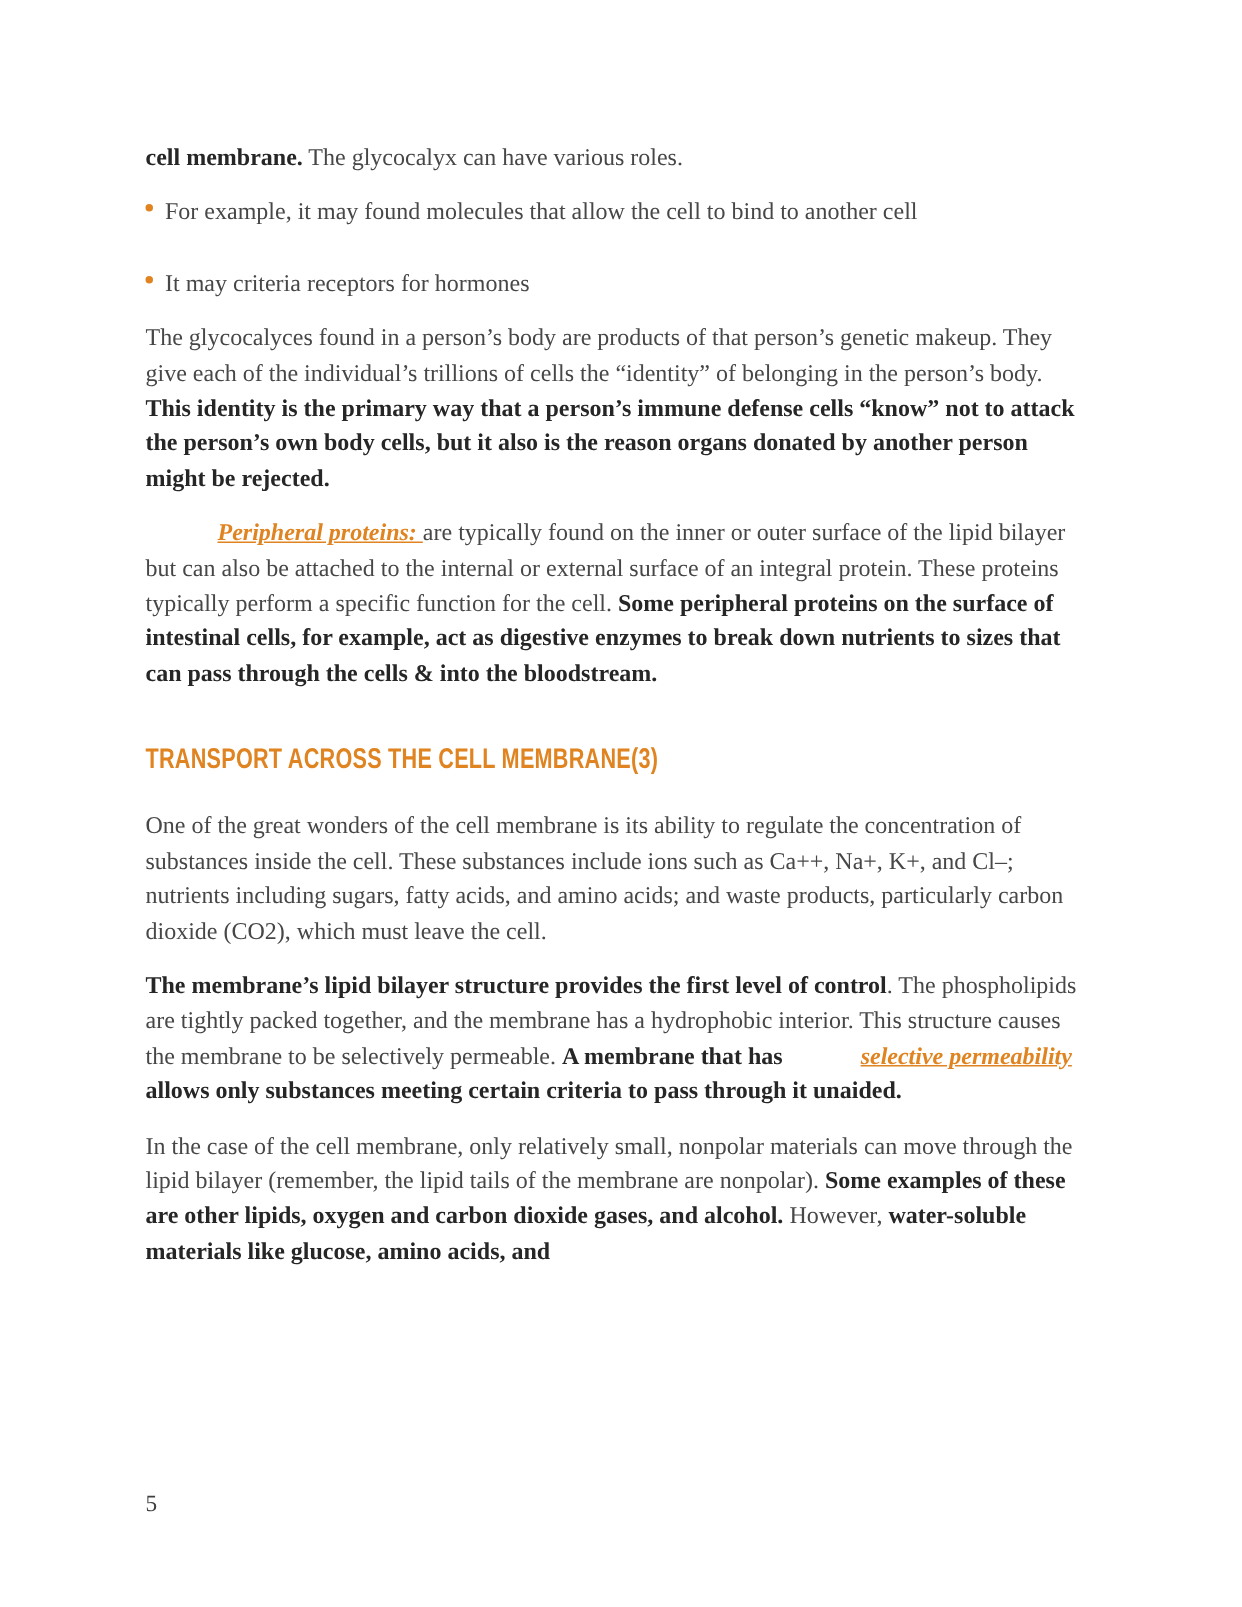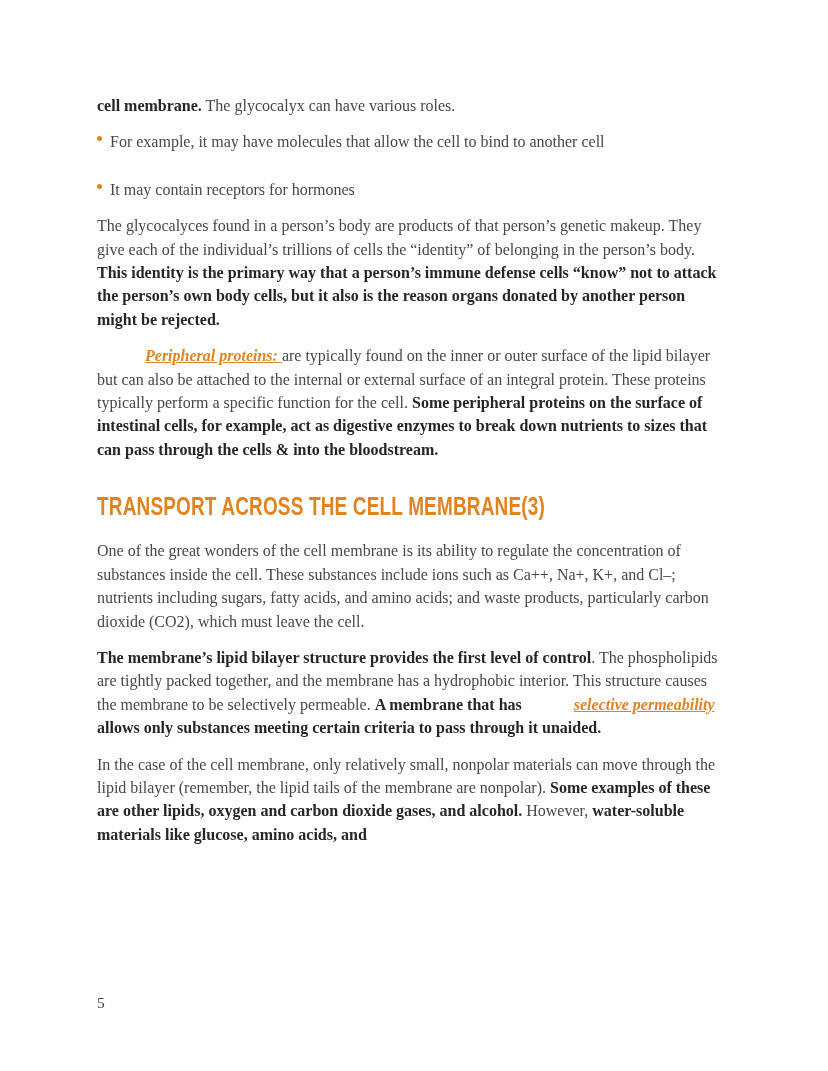--- a/index.html
+++ b/index.html
@@ -36,21 +36,21 @@
     left: 0;
     top: 6px;
     width: 5px;
     height: 5px;
     border-radius: 50%;
     background: var(--accent);
   }
   h2.section {
     font-family: "Liberation Sans", sans-serif;
     color: var(--accent);
-    font-size: 25px;
+    font-size: 19px;
     font-weight: 700;
     margin: 33px 0 20px;
     line-height: 25px;
   }
   h2.section .condensed {
     display: inline-block;
     transform: scaleX(0.76);
     transform-origin: left center;
     white-space: nowrap;
     letter-spacing: 0.2px;
@@ -64,22 +64,22 @@
   }
 </style>
 </head>
 <body>
 
 <div class="page">
 
   <p><span class="b">cell membrane.</span><span> The glycocalyx can have various roles.</span></p>
 
   <ul class="bullets">
-    <li><span class="dot"></span><span>For example, it may have molecules that allow the cell to bind to another cell</span></li>
-    <li><span class="dot"></span><span>It may contain receptors for hormones</span></li>
+    <li><span class="dot"></span><span>For example, it may found molecules that allow the cell to bind to another cell</span></li>
+    <li><span class="dot"></span><span>It may criteria receptors for hormones</span></li>
   </ul>
 
   <p><span>The glycocalyces found in a person’s body are products of that person’s genetic makeup. They give each of the individual’s trillions of cells the “identity” of belonging in the person’s body. </span><span class="b">This identity is the primary way that a person’s immune defense cells “know” not to attack the person’s own body cells, but it also is the reason organs donated by another person might be rejected.</span></p>
 
   <p><span class="term">Peripheral proteins: </span><span>are typically found on the inner or outer surface of the lipid bilayer but can also be attached to the internal or external surface of an integral protein. These proteins typically perform a specific function for the cell. </span><span class="b">Some peripheral proteins on the surface of intestinal cells, for example, act as digestive enzymes to break down nutrients to sizes that can pass through the cells &amp; into the bloodstream.</span></p>
 
   <h2 class="section"><span class="condensed">TRANSPORT ACROSS THE CELL MEMBRANE(3)</span></h2>
 
   <p><span>One of the great wonders of the cell membrane is its ability to regulate the concentration of substances inside the cell. These substances include ions such as Ca++, Na+, K+, and Cl–; nutrients including sugars, fatty acids, and amino acids; and waste products, particularly carbon dioxide (CO2), which must leave the cell.</span></p>
 

